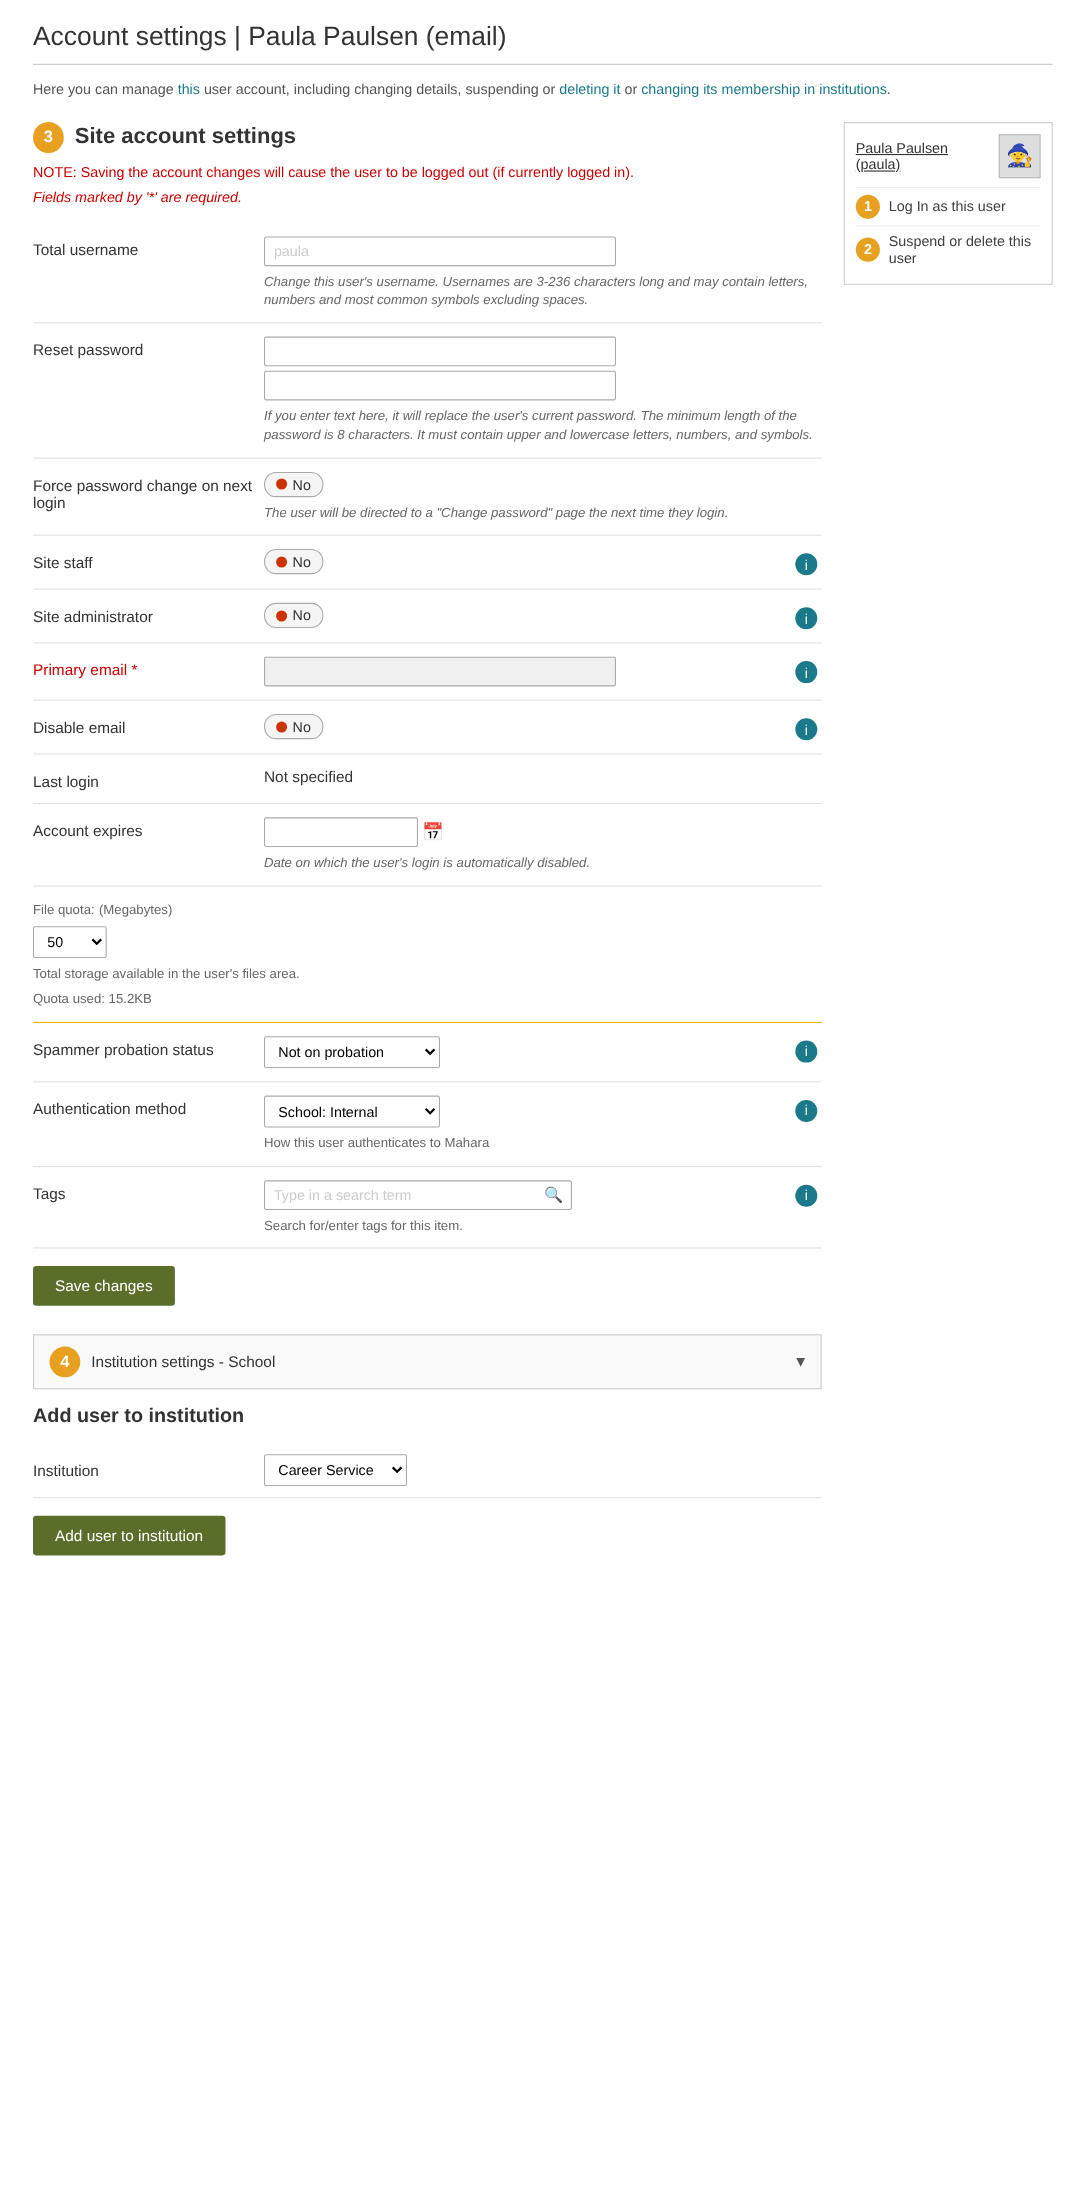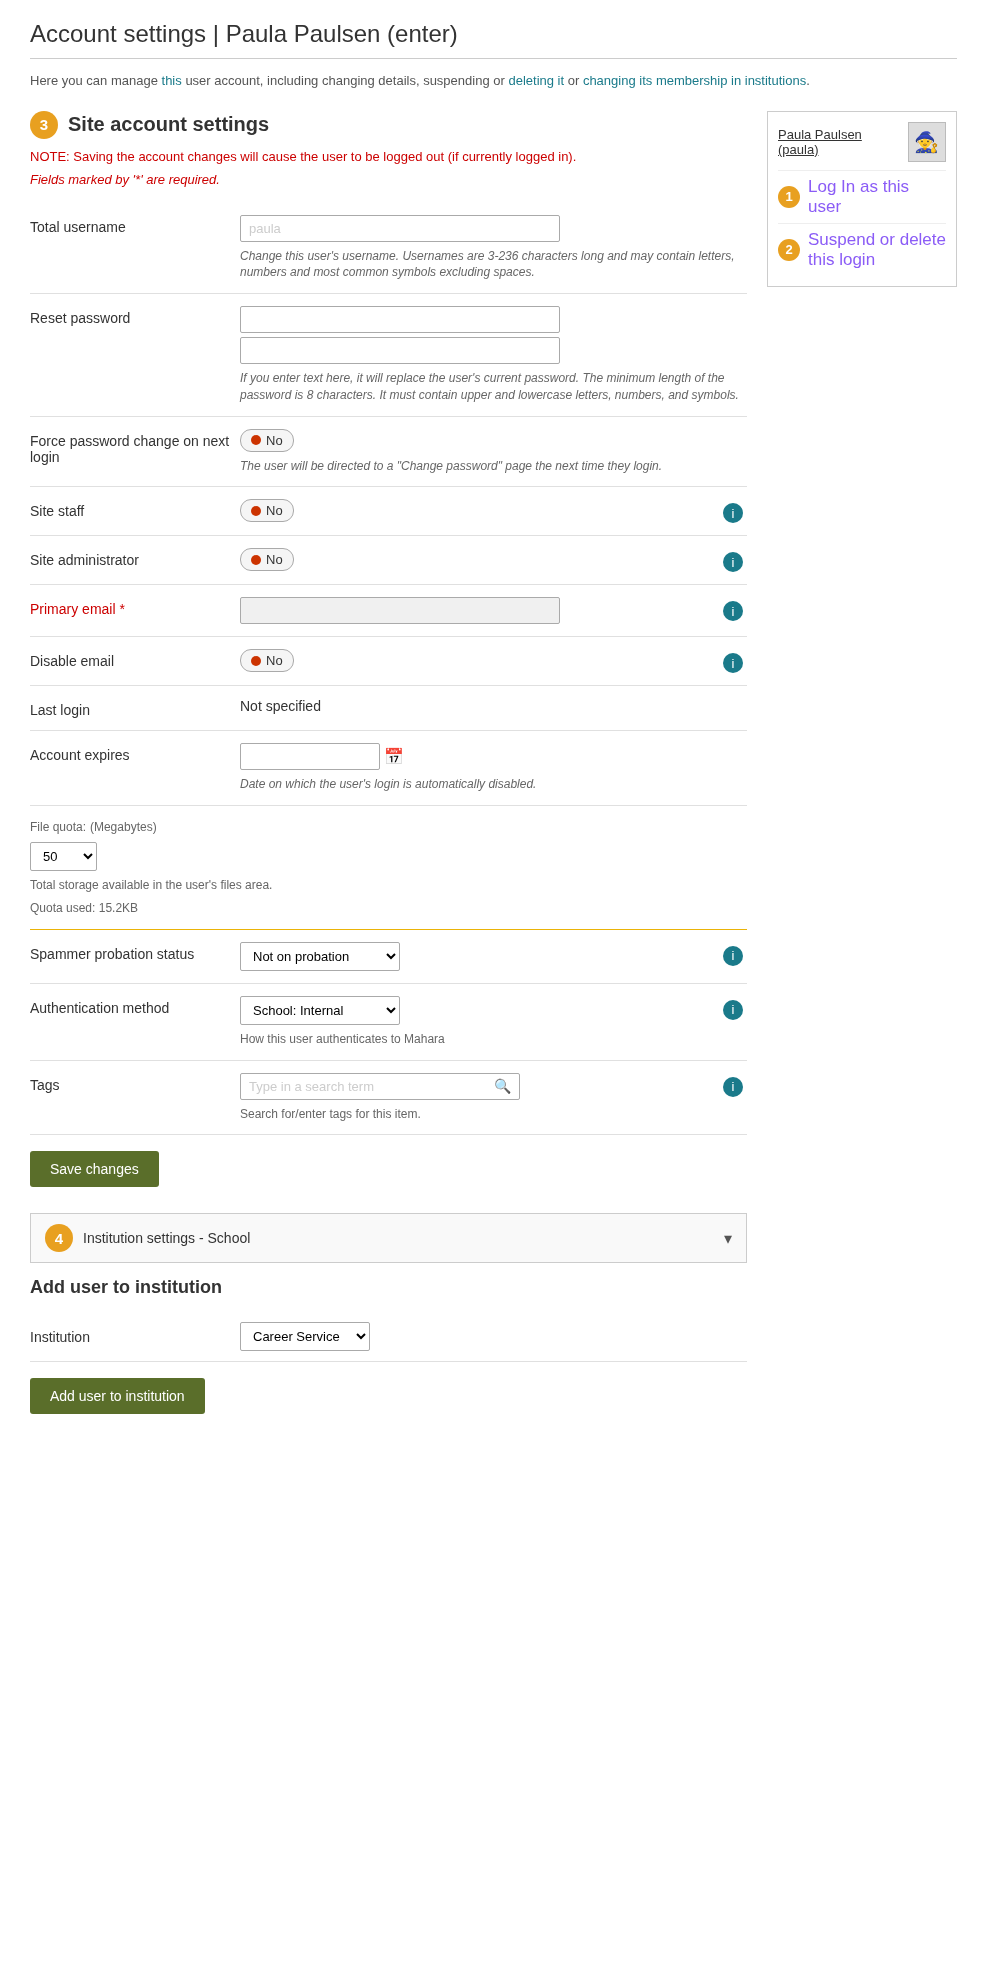--- a/index.html
+++ b/index.html
@@ -81,22 +81,22 @@
       background: #e8a020;
       color: #fff;
       font-weight: bold;
       font-size: 13px;
       display: flex;
       align-items: center;
       justify-content: center;
       flex-shrink: 0;
     }
     .sidebar-action-link {
-      color: #8b5cf6;
-      font-size: 17px;
+      color: #404040;
+      font-size: 13px;
       text-decoration: none;
       cursor: pointer;
     }
 
     
     .section-header {
       display: flex;
       align-items: center;
       gap: 10px;
       margin-bottom: 10px;
@@ -351,21 +351,21 @@
 
     .password-row {
       display: flex;
       flex-direction: column;
       gap: 4px;
     }
   </style>
 </head>
 <body>
 
-<h1>Account settings | Paula Paulsen (enter)</h1>
+<h1>Account settings | Paula Paulsen (email)</h1>
 
 <p class="intro-text">
   Here you can manage <a>this</a> user account, including changing details, suspending or <a>deleting it</a> or <a>changing its membership in institutions</a>.
 </p>
 
 <div class="main-layout">
 
   <div class="main-content">
 
     
@@ -587,18 +587,18 @@
       <div class="user-card-header">
         <span class="user-name-text">Paula Paulsen (paula)</span>
         <div class="user-avatar">🧙</div>
       </div>
       <div class="sidebar-action-item">
         <div class="circle-badge">1</div>
         <span class="sidebar-action-link">Log In as this user</span>
       </div>
       <div class="sidebar-action-item">
         <div class="circle-badge">2</div>
-        <span class="sidebar-action-link">Suspend or delete this login</span>
+        <span class="sidebar-action-link">Suspend or delete this user</span>
       </div>
     </div>
   </div>
 
 </div>
 
 </body></html>

